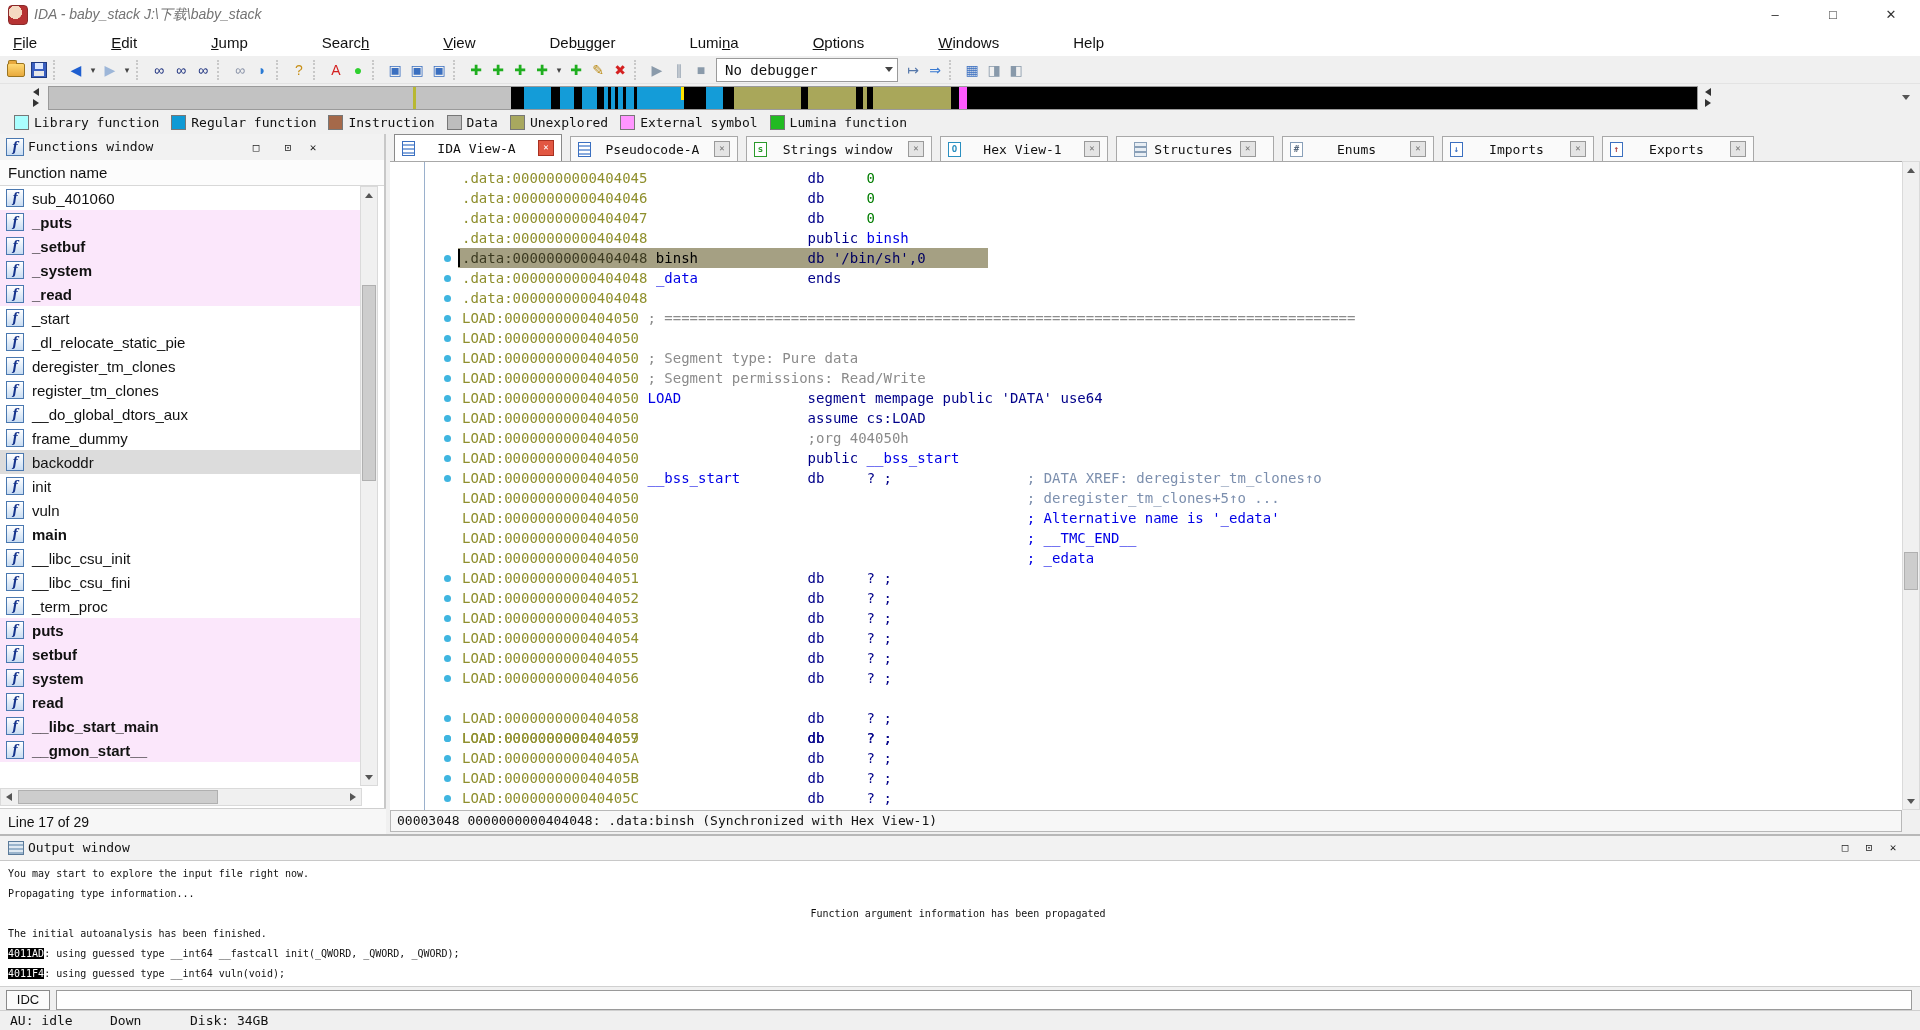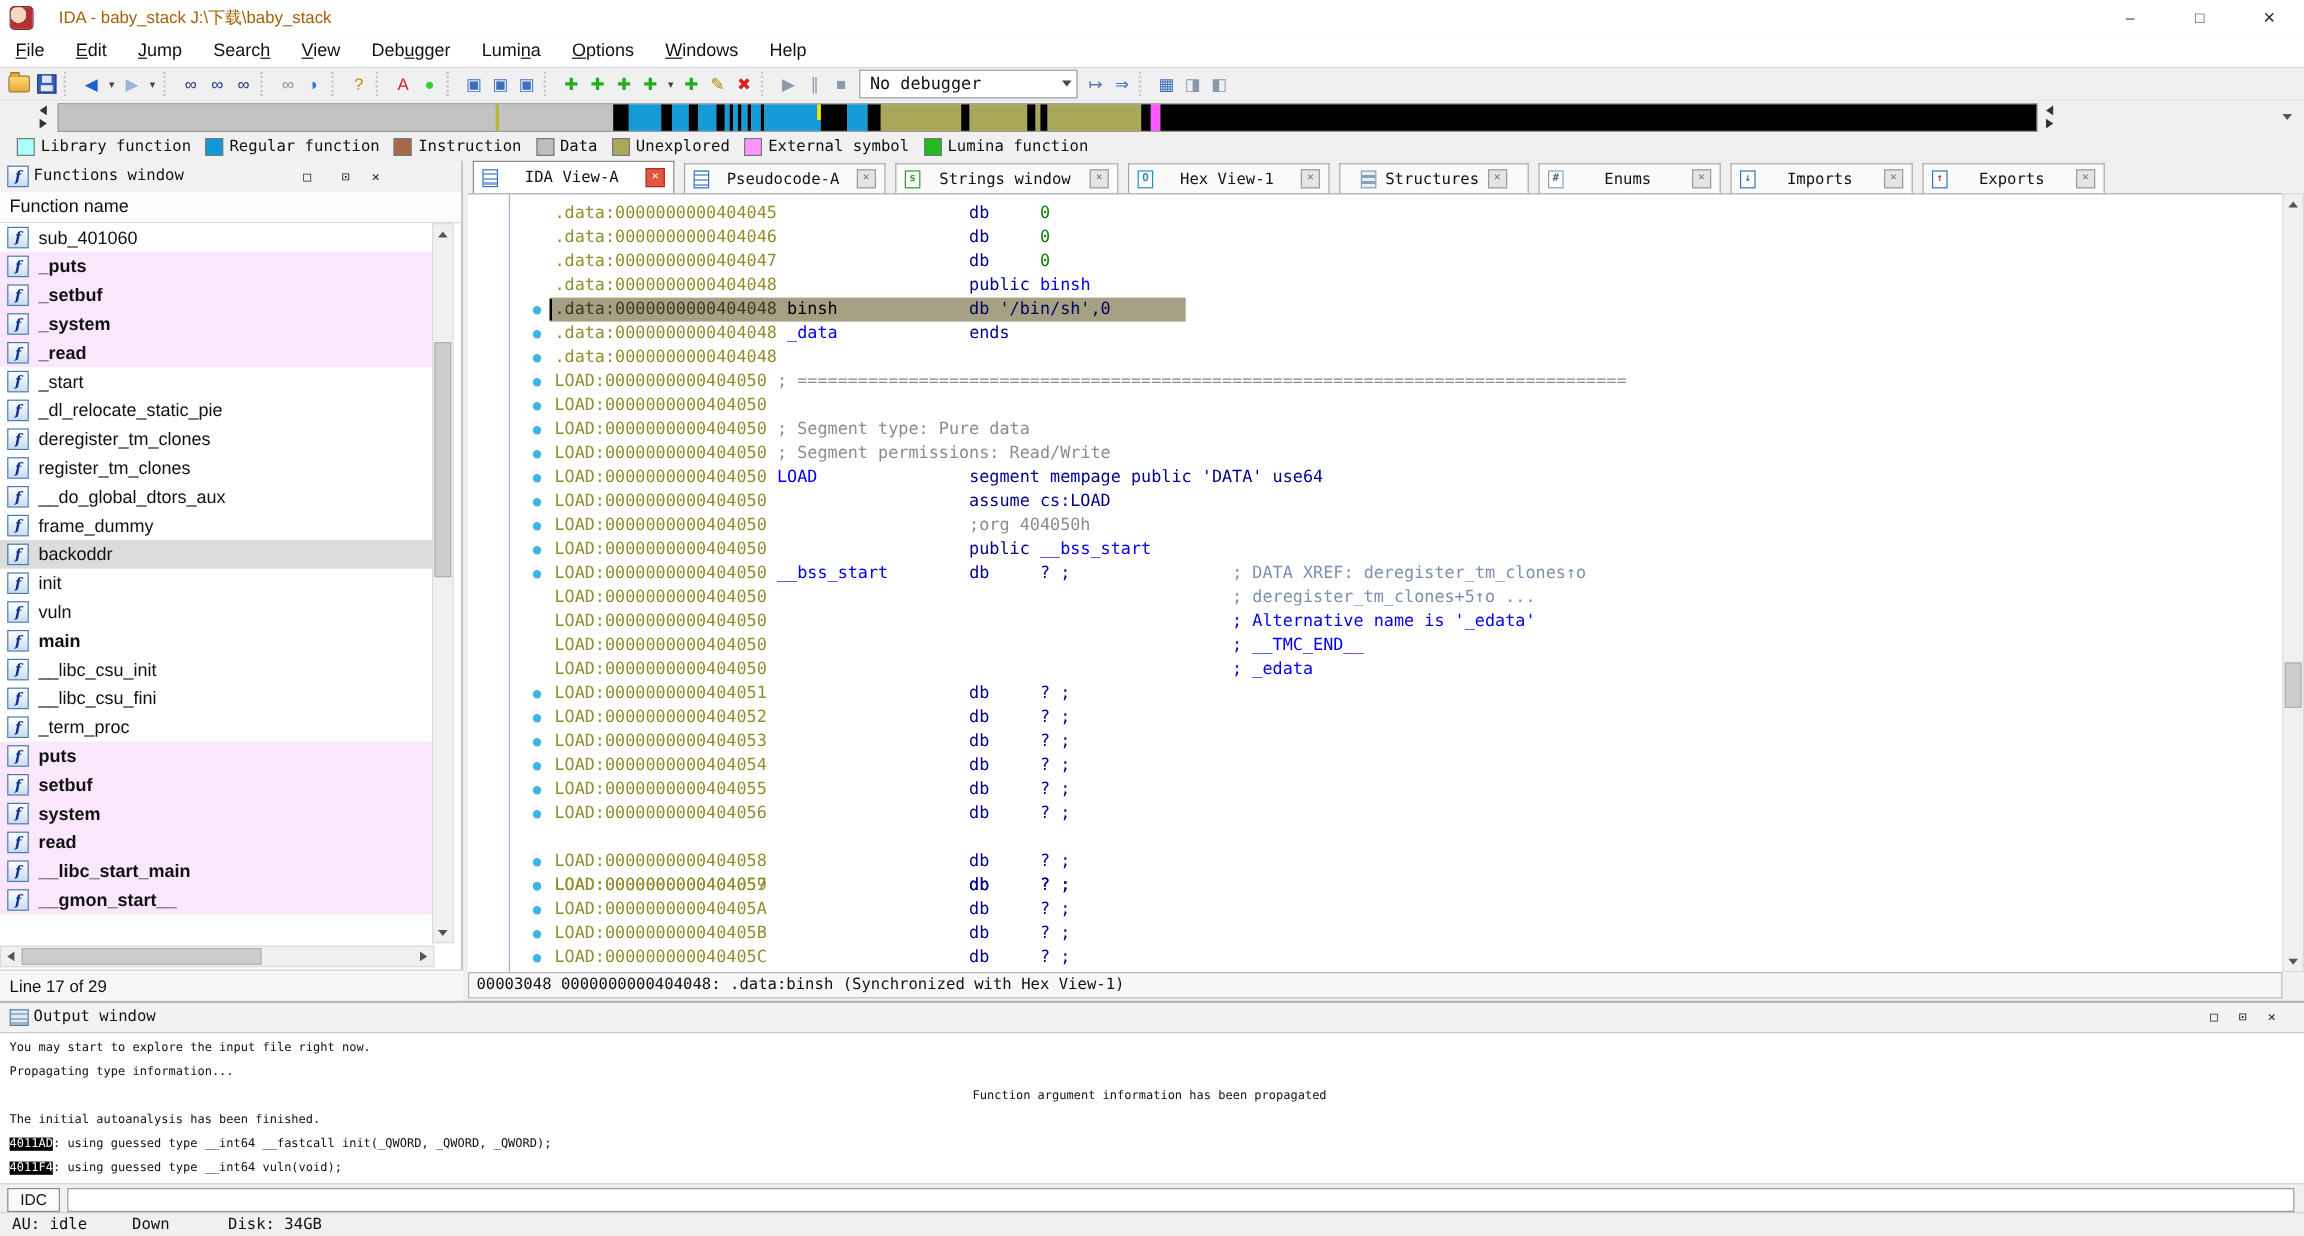--- a/index.html
+++ b/index.html
@@ -3,24 +3,24 @@
 <meta charset="utf-8">
 <style>
   html,body{margin:0;padding:0;background:#888;}
   #root{position:relative;width:1920px;height:1030px;background:#f0f0f0;overflow:hidden;
         font-family:"Liberation Sans",sans-serif;color:#111;}
   .abs{position:absolute;}
   
   #titlebar{left:0;top:0;width:1920px;height:29px;background:#ffffff;border-bottom:1px solid #e4e4e4;}
   #app-icon{left:8px;top:5px;width:18px;height:18px;border-radius:4px;
             background:radial-gradient(circle at 35% 35%, #f4d9c2 0 40%, #b63232 41% 100%);border:1px solid #8a2a2a;}
-  #title-text{left:49px;top:6px;font-size:14px;color:#a16207;}
+  #title-text{left:34px;top:6px;font-size:14px;color:#737373;font-style:italic;}
   .wbtn{top:0;width:58px;height:29px;text-align:center;line-height:29px;font-size:13px;color:#333;}
   
-  #menubar{left:0;top:29px;width:1920px;height:27px;background:#ffffff;border-bottom:5px solid #4c1d95;display:flex;align-items:center;}
+  #menubar{left:0;top:29px;width:1920px;height:27px;background:#ffffff;border-bottom:5px solid #4c1d95;display:flex;align-items:center;gap:48px;}
   .mi{padding:0 13px;font-size:15px;color:#111;}
   .mi u{text-decoration:underline;}
   
   #toolbar{left:0;top:56px;width:1920px;height:28px;background:#f0f0f0;display:flex;align-items:center;padding-left:4px;box-sizing:border-box;border-bottom:1px solid #e3e3e3;}
   .ticon{width:20px;height:20px;display:flex;align-items:center;justify-content:center;font-size:14px;margin:0 1px;}
   .ticon.sm{width:10px;font-size:9px;color:#444;}
   .tsep{width:7px;height:20px;margin:0 3px;border-left:2px dotted #c8c8c8;}
   .cssfolder{width:16px;height:12px;background:linear-gradient(#ffd973,#e8a93d);border:1px solid #9a7420;border-radius:2px;position:relative;margin:0 3px;}
   .cssfolder:before{content:"";position:absolute;left:0;top:-4px;width:7px;height:3px;background:#e8a93d;border:1px solid #9a7420;border-bottom:none;border-radius:2px 2px 0 0;}
   .cssdisk{width:14px;height:14px;background:#3a5fc0;border:1px solid #1f3a80;margin:0 3px;position:relative;}

